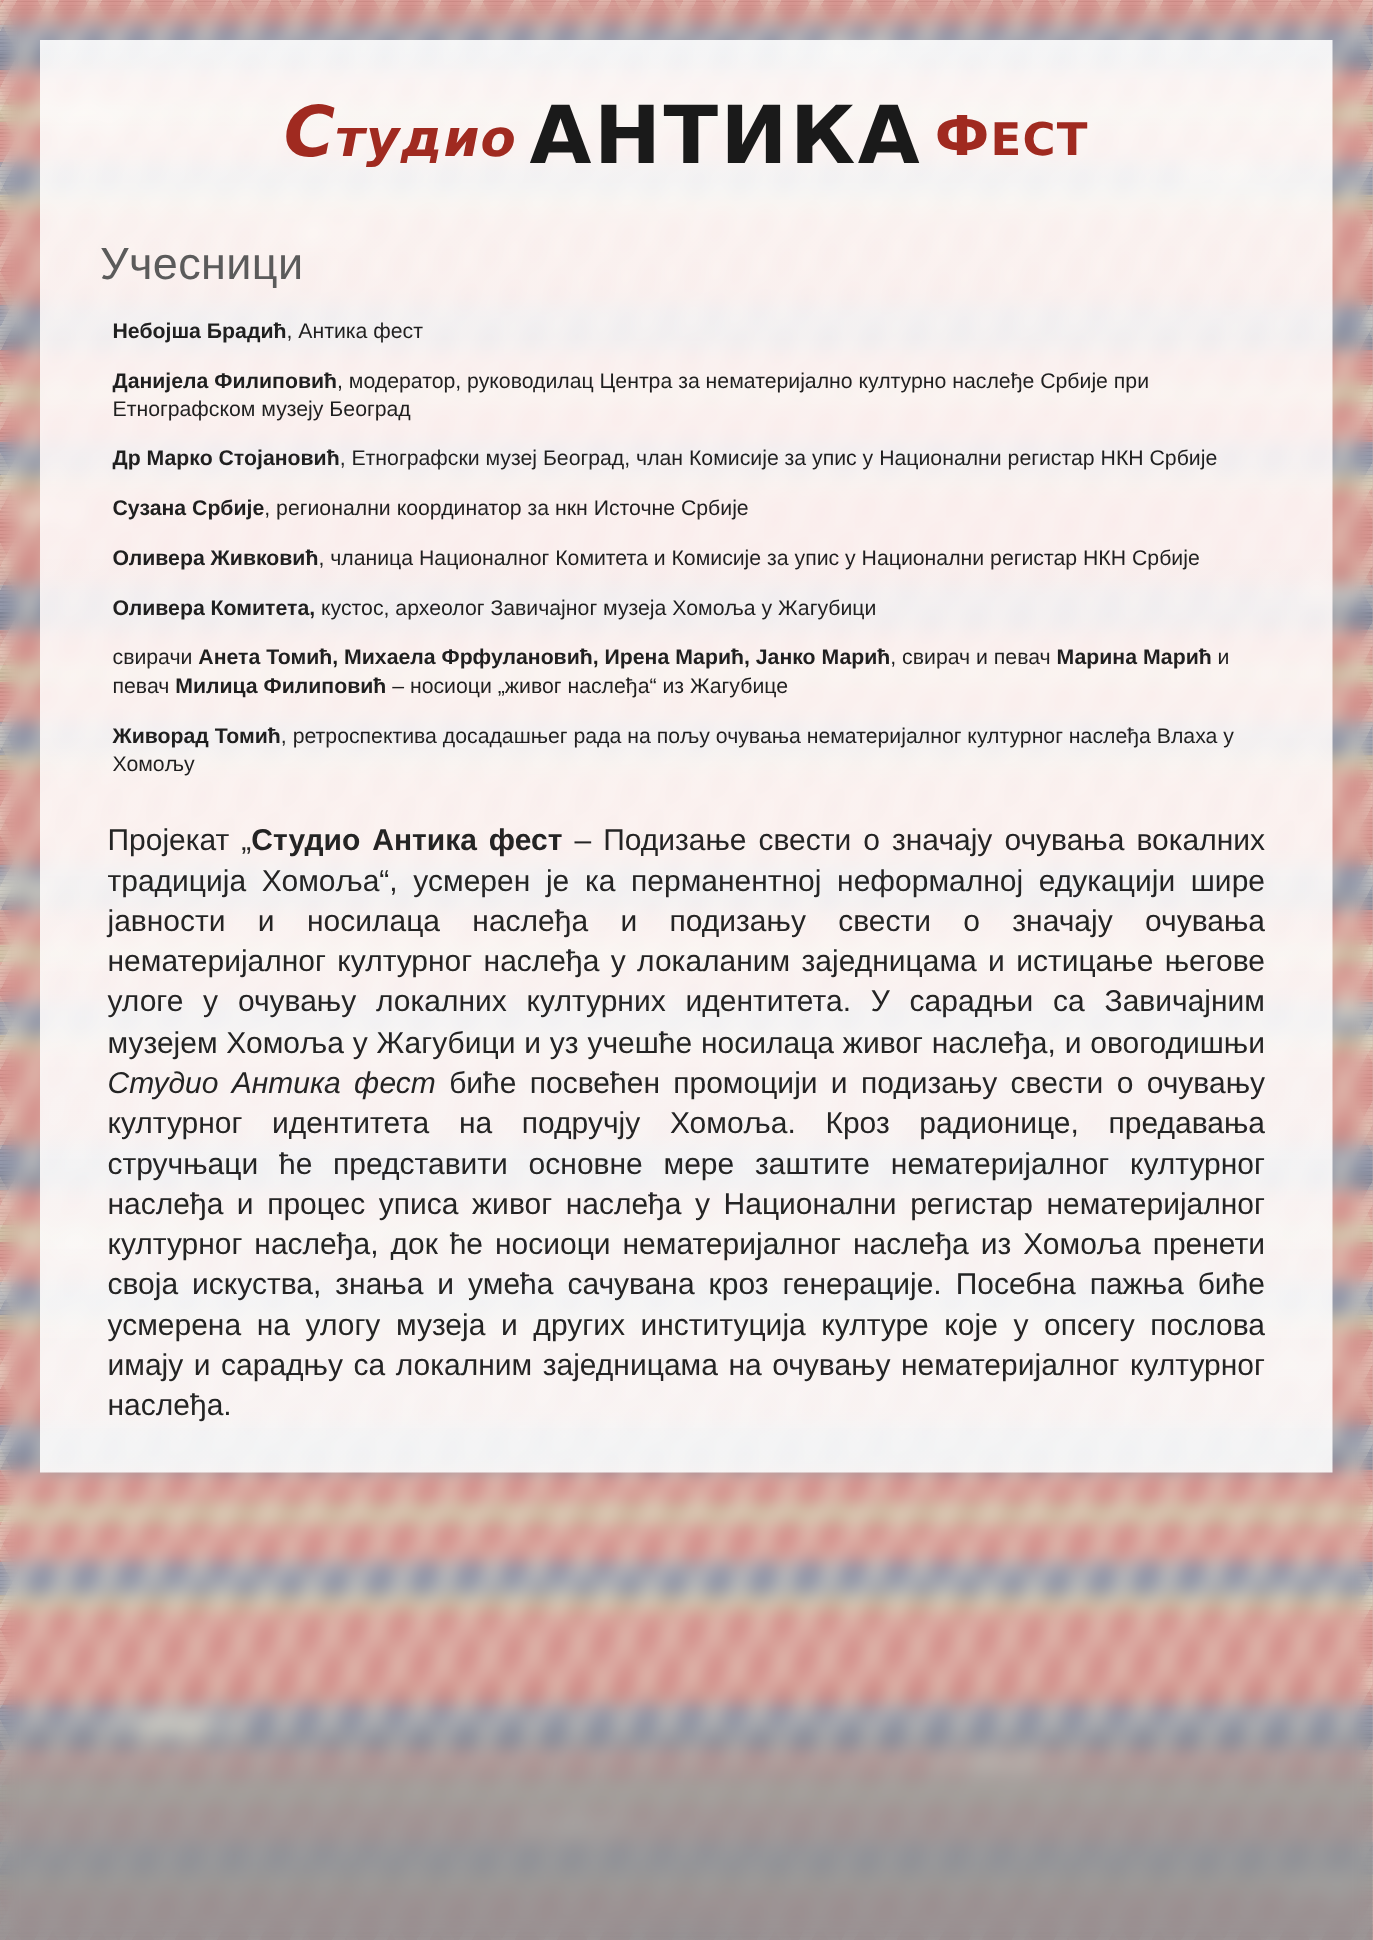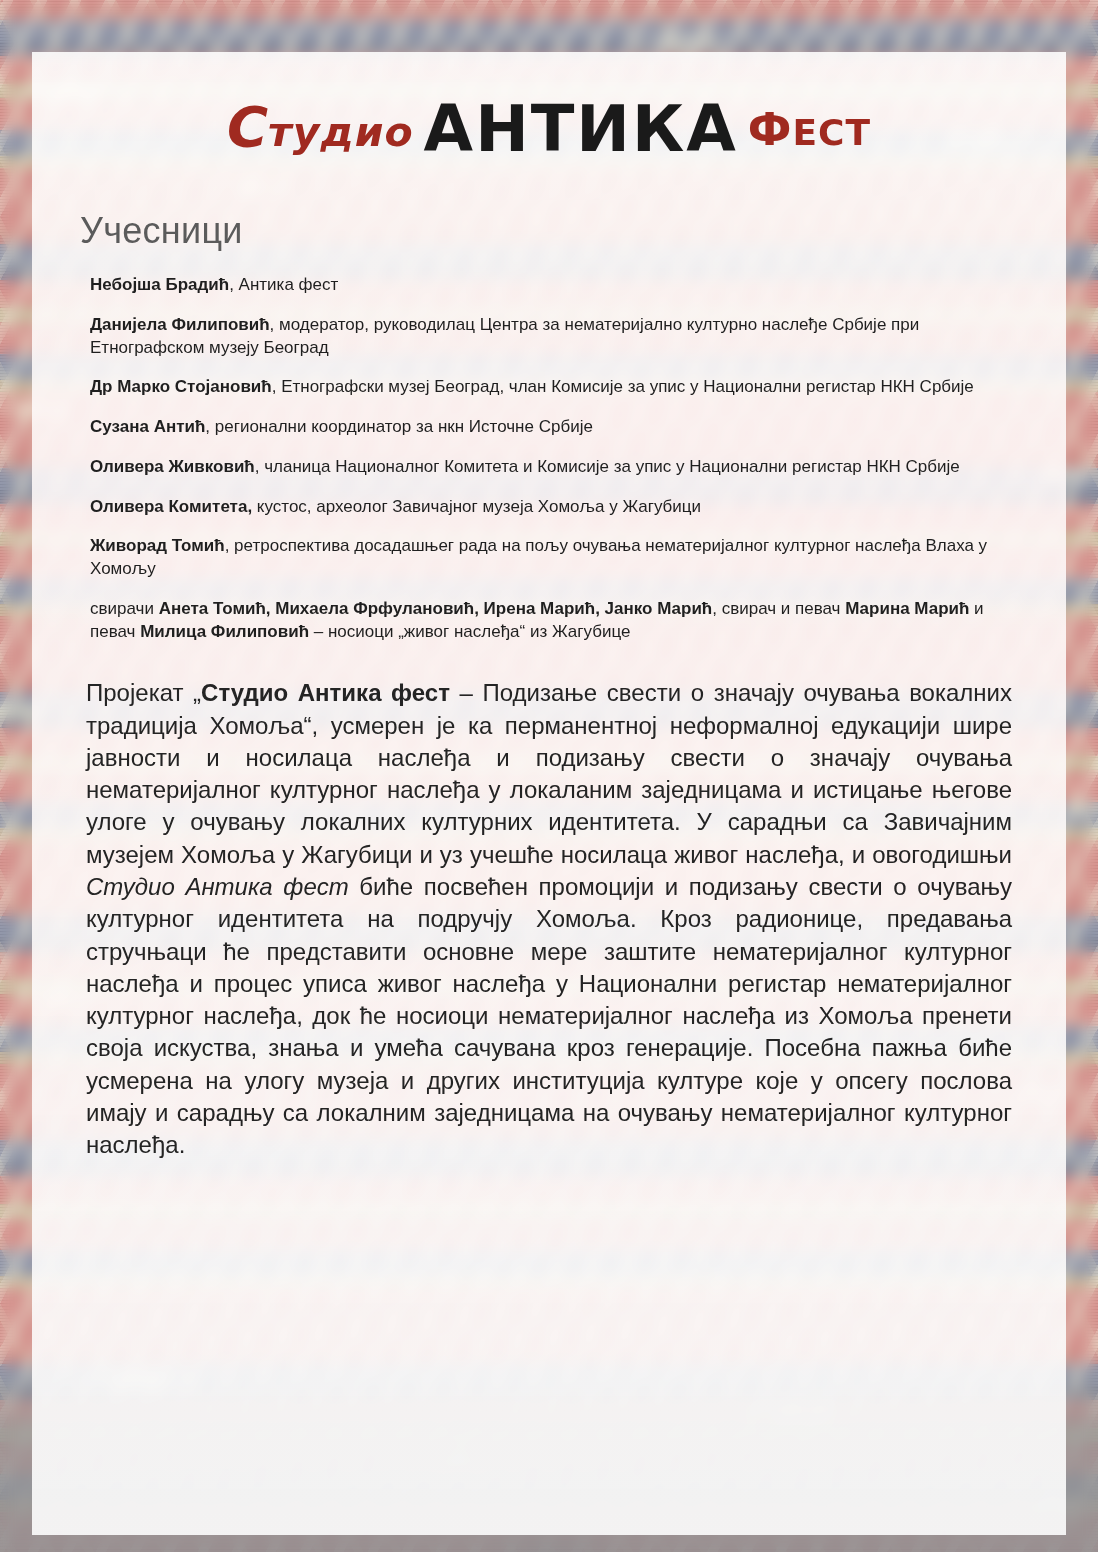--- a/index.html
+++ b/index.html
@@ -111,32 +111,31 @@
     backdrop-filter: blur(7px);
     -webkit-backdrop-filter: blur(7px);
   }
 
   
   #content-panel {
     position: absolute;
     left: 32px;
     top: 32px;
     width: 1034px;
-    height: 1483px;
+    height: 1146px;
     z-index: 2;
     background: linear-gradient(180deg,
       rgba(255,255,255,0.885) 0%,
       rgba(255,253,252,0.875) 12%,
       rgba(255,250,250,0.870) 30%,
       rgba(255,252,251,0.880) 55%,
       rgba(253,252,252,0.890) 75%,
       rgba(252,252,252,0.905) 100%);
     box-sizing: border-box;
     padding: 0 48px;
-    margin-top: 20px;
   }
 
   
   #title-block {
     text-align: center;
     padding-top: 42px;
     line-height: 1;
     white-space: nowrap;
   }
   .title-word {
@@ -252,36 +251,36 @@
     <p class="participant-entry">
       <span class="p-name">Данијела Филиповић</span><span class="p-role">, модератор, руководилац Центра за нематеријално културно наслеђе Србије при Етнографском музеју Београд</span>
     </p>
 
     <p class="participant-entry">
       <span class="p-name">Др Марко Стојановић</span><span class="p-role">, Етнографски музеј Београд, члан Комисије за упис у Национални регистар НКН Србије</span>
     </p>
 
 
     <p class="participant-entry">
-      <span class="p-name">Сузана Антић</span><span class="p-role">, регионални координатор за нкн Источне Србије</span>
+      <span class="p-name">Сузана Србије</span><span class="p-role">, регионални координатор за нкн Источне Србије</span>
     </p>
 
     <p class="participant-entry">
       <span class="p-name">Оливера Живковић</span><span class="p-role">, чланица Националног Комитета и Комисије за упис у Национални регистар НКН Србије</span>
     </p>
 
     <p class="participant-entry">
       <span class="p-name">Оливера Комитета,</span><span class="p-role"> кустос, археолог Завичајног музеја Хомоља у Жагубици</span>
     </p>
 
     <p class="participant-entry">
+      <span class="p-role">свирачи </span><span class="p-name">Анета Томић, Михаела Фрфулановић, Ирена Марић, Јанко Марић</span><span class="p-role">, свирач и певач </span><span class="p-name">Марина Марић</span><span class="p-role"> и певач </span><span class="p-name">Милица Филиповић</span><span class="p-role"> – носиоци „живог наслеђа“ из Жагубице</span>
+    </p>
+
+    <p class="participant-entry">
       <span class="p-name">Живорад Томић</span><span class="p-role">, ретроспектива досадашњег рада на пољу очувања нематеријалног културног наслеђа Влаха у Хомољу</span>
     </p>
 
-    <p class="participant-entry">
-      <span class="p-role">свирачи </span><span class="p-name">Анета Томић, Михаела Фрфулановић, Ирена Марић, Јанко Марић</span><span class="p-role">, свирач и певач </span><span class="p-name">Марина Марић</span><span class="p-role"> и певач </span><span class="p-name">Милица Филиповић</span><span class="p-role"> – носиоци „живог наслеђа“ из Жагубице</span>
-    </p>
-
   </div>
 
   <p id="project-description"><span>Пројекат „</span><b>Студио Антика фест</b><span> – Подизање свести о значају очувања вокалних традиција Хомоља“, усмерен је ка перманентној неформалној едукацији шире јавности и носилаца наслеђа и подизању свести о значају очувања нематеријалног културног наслеђа у локаланим заједницама и истицање његове улоге у очувању локалних културних идентитета. У сарадњи са Завичајним музејем Хомоља у Жагубици и уз учешће носилаца живог наслеђа, и овогодишњи </span><i>Студио Антика фест</i><span> биће посвећен промоцији и подизању свести о очувању културног идентитета на подручју Хомоља. Кроз радионице, предавања стручњаци ће представити основне мере заштите нематеријалног културног наслеђа и процес уписа живог наслеђа у Национални регистар нематеријалног културног наслеђа, док ће носиоци нематеријалног наслеђа из Хомоља пренети своја искуства, знања и умећа сачувана кроз генерације. Посебна пажња биће усмерена на улогу музеја и других институција културе које у опсегу послова имају и сарадњу са локалним заједницама на очувању нематеријалног културног наслеђа.</span></p>
 
 </div>
 
 </body></html>

